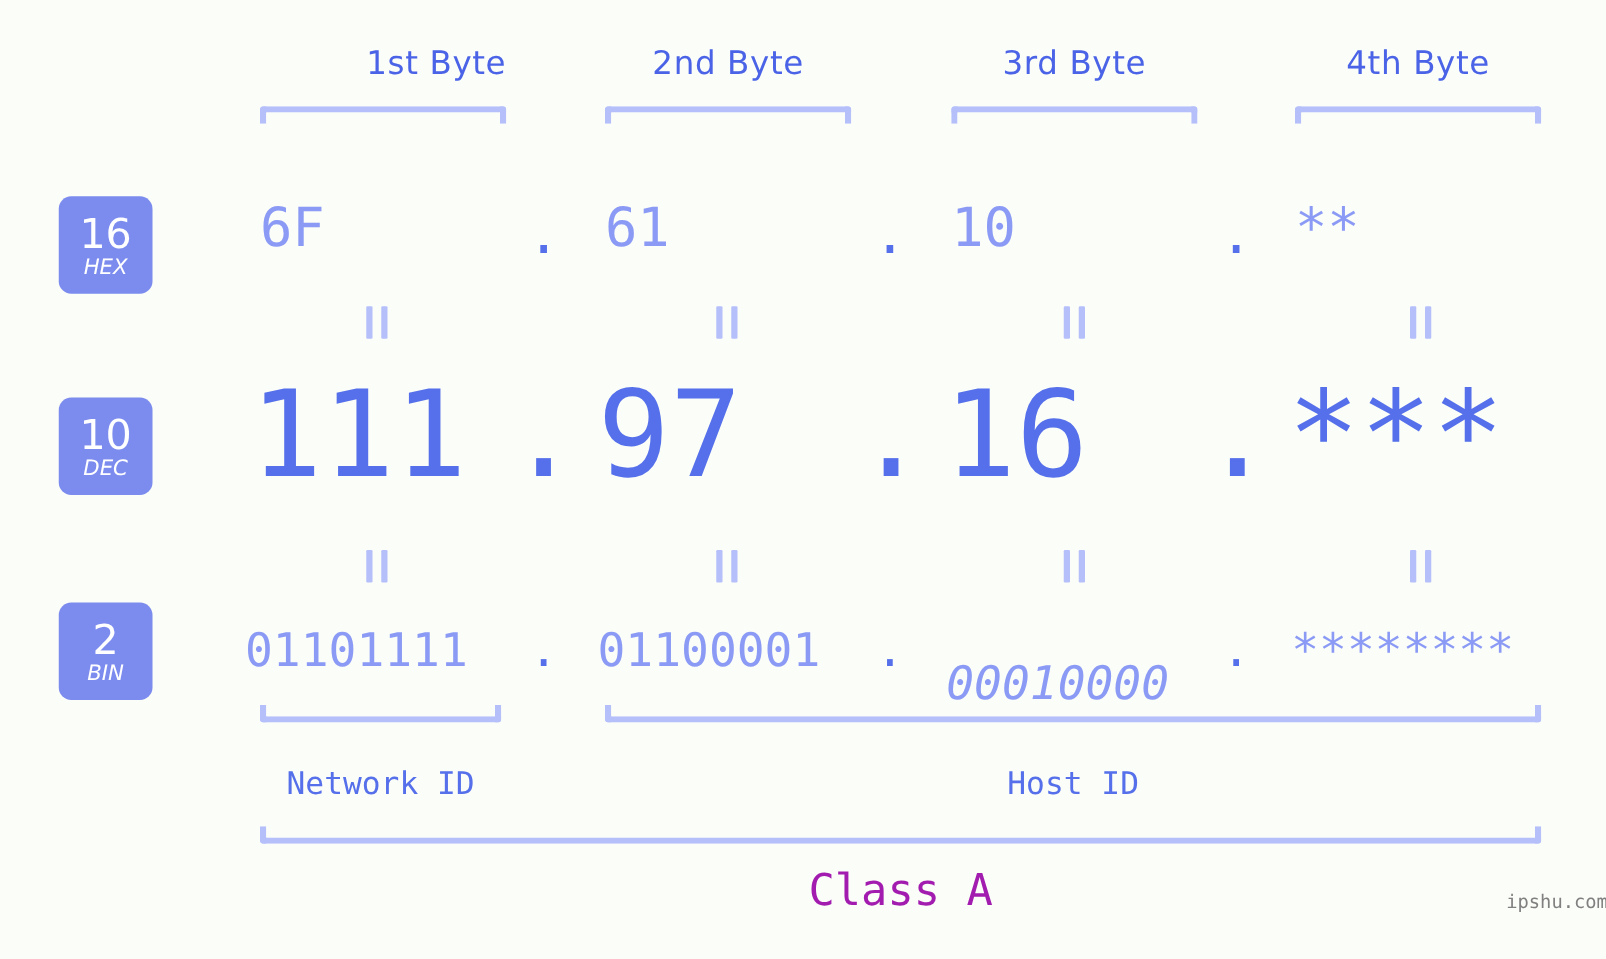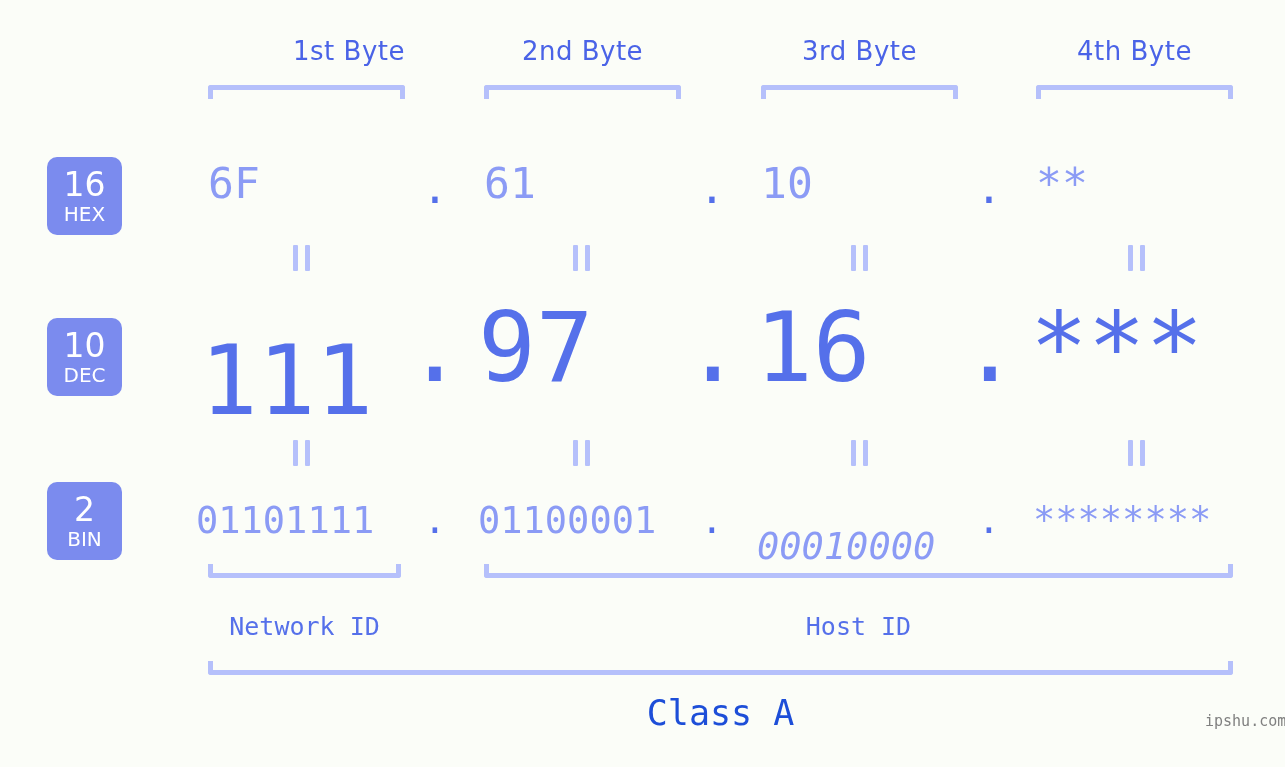--- a/index.html
+++ b/index.html
@@ -64,23 +64,24 @@
     color: #ffffff;
     font-family: "DejaVu Sans", sans-serif;
     line-height: 1;
   }
   .badge .num {
     font-size: 33px;
     font-weight: 400;
     letter-spacing: 0px;
   }
   .badge .nm {
-    font-size: 20px;
+    font-size: 17px;
     font-weight: 400;
     margin-top: 3px;
+    font-style: italic;
   }
 
   
   .val {
     position: absolute;
     color: #8b9bf5;
     font-family: "DejaVu Sans Mono", monospace;
     text-align: left;
     white-space: nowrap;
     line-height: 1;
@@ -122,21 +123,21 @@
     position: absolute;
     color: #5570ea;
     font-family: "DejaVu Sans Mono", monospace;
     font-size: 25px;
     text-align: center;
     white-space: nowrap;
     line-height: 1;
   }
   .class-label {
     position: absolute;
-    color: #1d4ed8;
+    color: #a21caf;
     font-family: "DejaVu Sans Mono", monospace;
     font-size: 35px;
     text-align: center;
     white-space: nowrap;
     line-height: 1;
   }
 
   .watermark {
     position: absolute;
     color: #808080;
@@ -193,21 +194,21 @@
     </div>
   <div class="eq" style="left:848px; top:245px;">
       <i></i>
       <i></i>
     </div>
   <div class="eq" style="left:1125px; top:245px;">
       <i></i>
       <i></i>
     </div>
 
-  <div class="val dec" style="left:200px; top:300px; width:213px;margin-top:33px;">111</div>
+  <div class="val dec" style="left:200px; top:300px; width:213px;">111</div>
   <div class="dot dec" style="left:400px; top:300px; width:70px;">.</div>
   <div class="val dec" style="left:478px; top:300px; width:213px;">97</div>
   <div class="dot dec" style="left:678px; top:300px; width:70px;">.</div>
   <div class="val dec" style="left:755px; top:300px; width:213px;">16</div>
   <div class="dot dec" style="left:955px; top:300px; width:70px;">.</div>
   <div class="val dec" style="left:1030px; top:300px; width:213px;">***</div>
 
   <div class="eq" style="left:290px; top:440px;">
       <i></i>
       <i></i>

